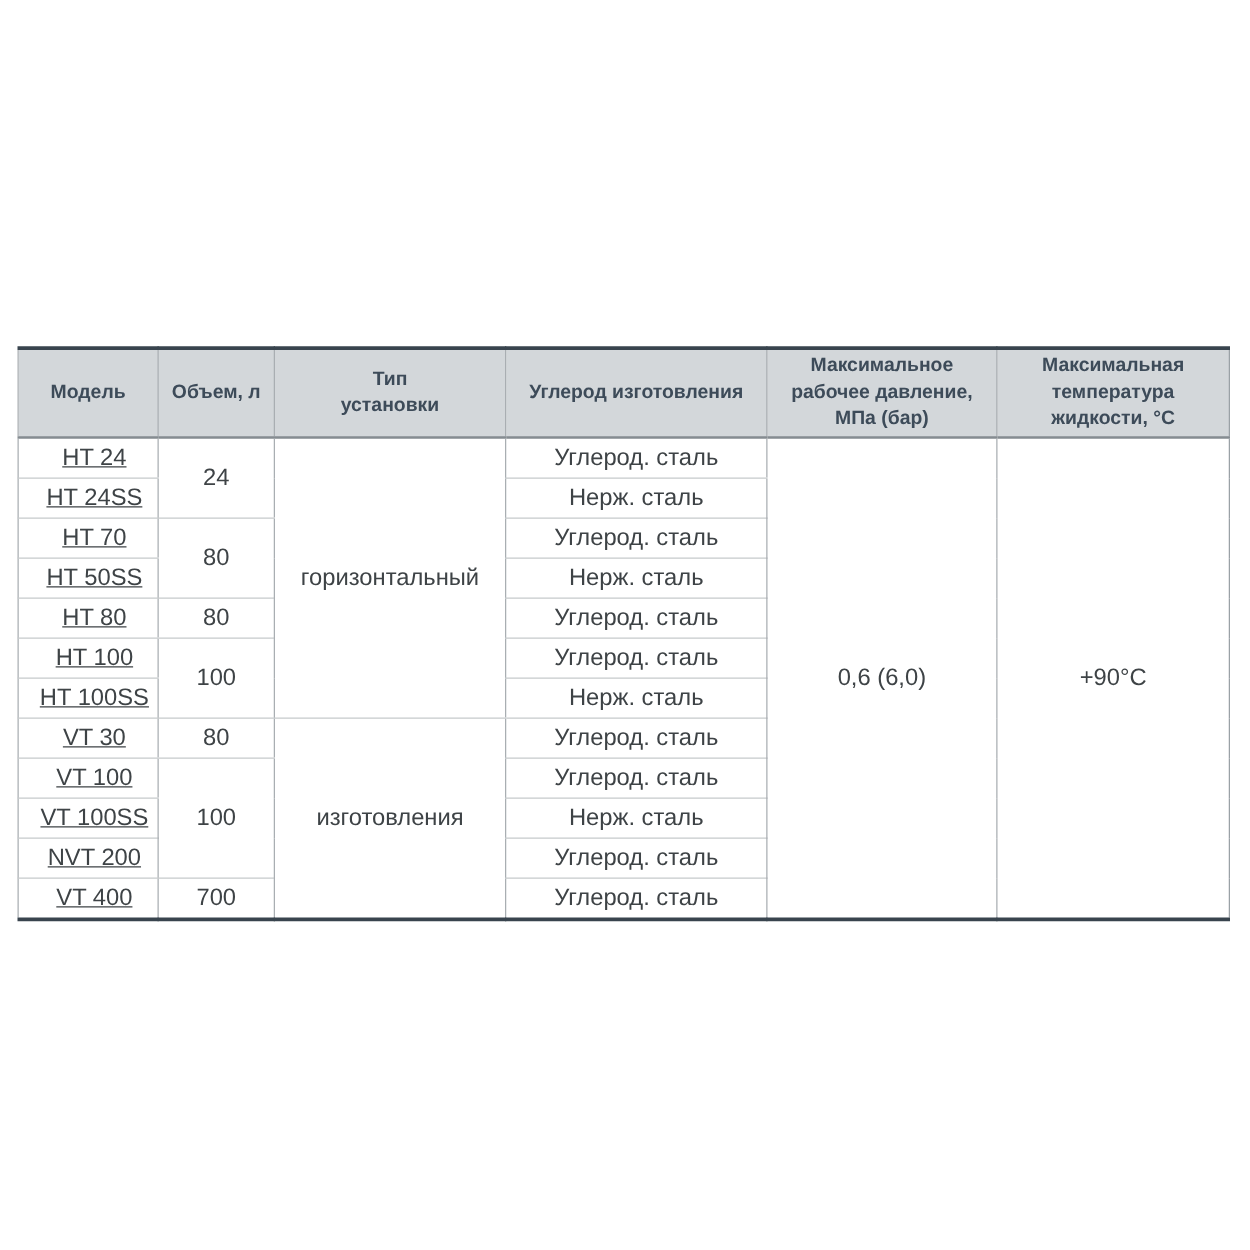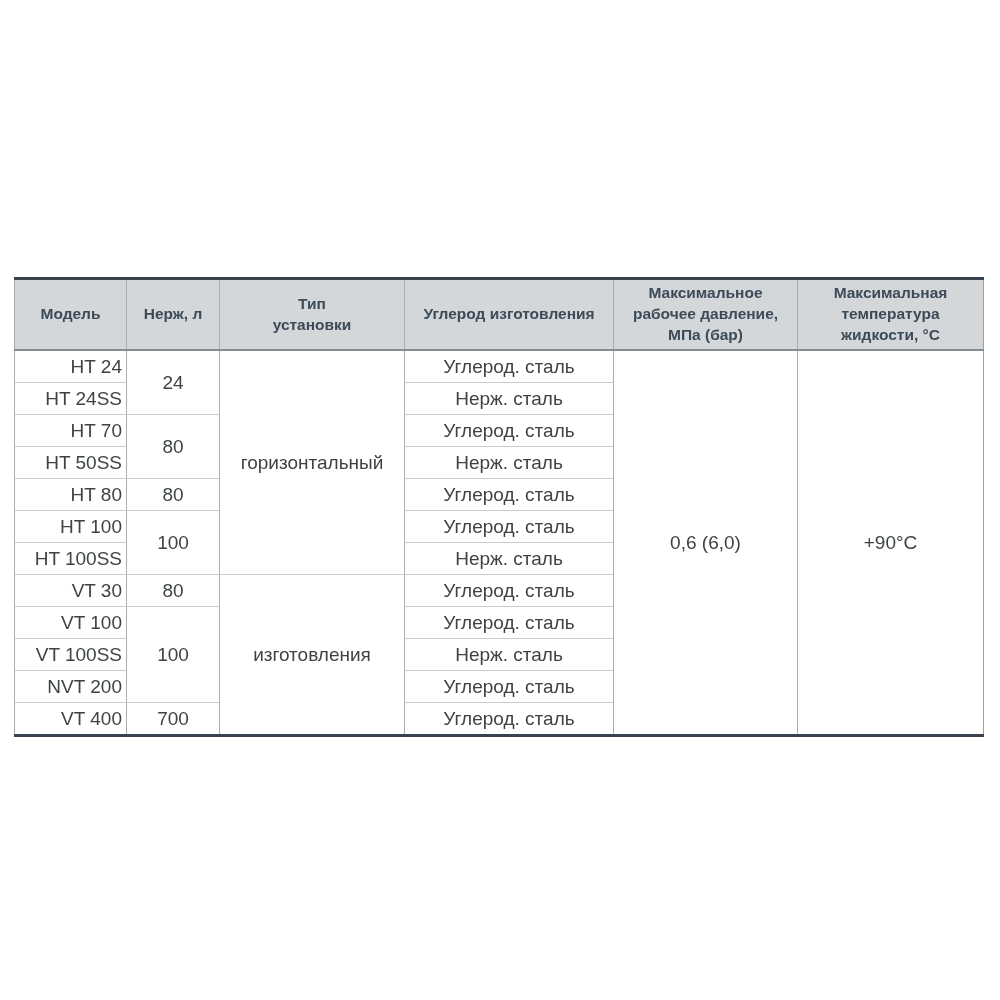--- a/index.html
+++ b/index.html
@@ -46,22 +46,23 @@
     font-size: 19px;
     text-align: center;
     vertical-align: middle;
     height: 31px;
     padding: 0 4px;
     border-left: 1px solid #a9aeb2;
     border-bottom: 1px solid #c6cacc;
     background: transparent;
   }
   table.spec-table td.model-cell {
-    text-align: right;
+    text-align: center;
     padding-left: 14px;
+    text-decoration: underline;
   }
   table.spec-table tr:last-child td {
     border-bottom: none;
   }
   .watermark {
     position: absolute;
     left: 277px;
     top: 628px;
     font-size: 54px;
     line-height: 1;
@@ -82,21 +83,21 @@
         <col style="width: 112px;">
         <col style="width: 93px;">
         <col style="width: 185px;">
         <col style="width: 209px;">
         <col style="width: 184px;">
         <col style="width: 186px;">
       </colgroup>
     <thead id="spec-thead">
         <tr>
           <th>Модель</th>
-          <th>Нерж, л</th>
+          <th>Объем, л</th>
           <th>Тип
 установки</th>
           <th>Углерод изготовления</th>
           <th>Максимальное
 рабочее давление,
 МПа (бар)</th>
           <th>Максимальная
 температура
 жидкости, °С</th>
         </tr>

